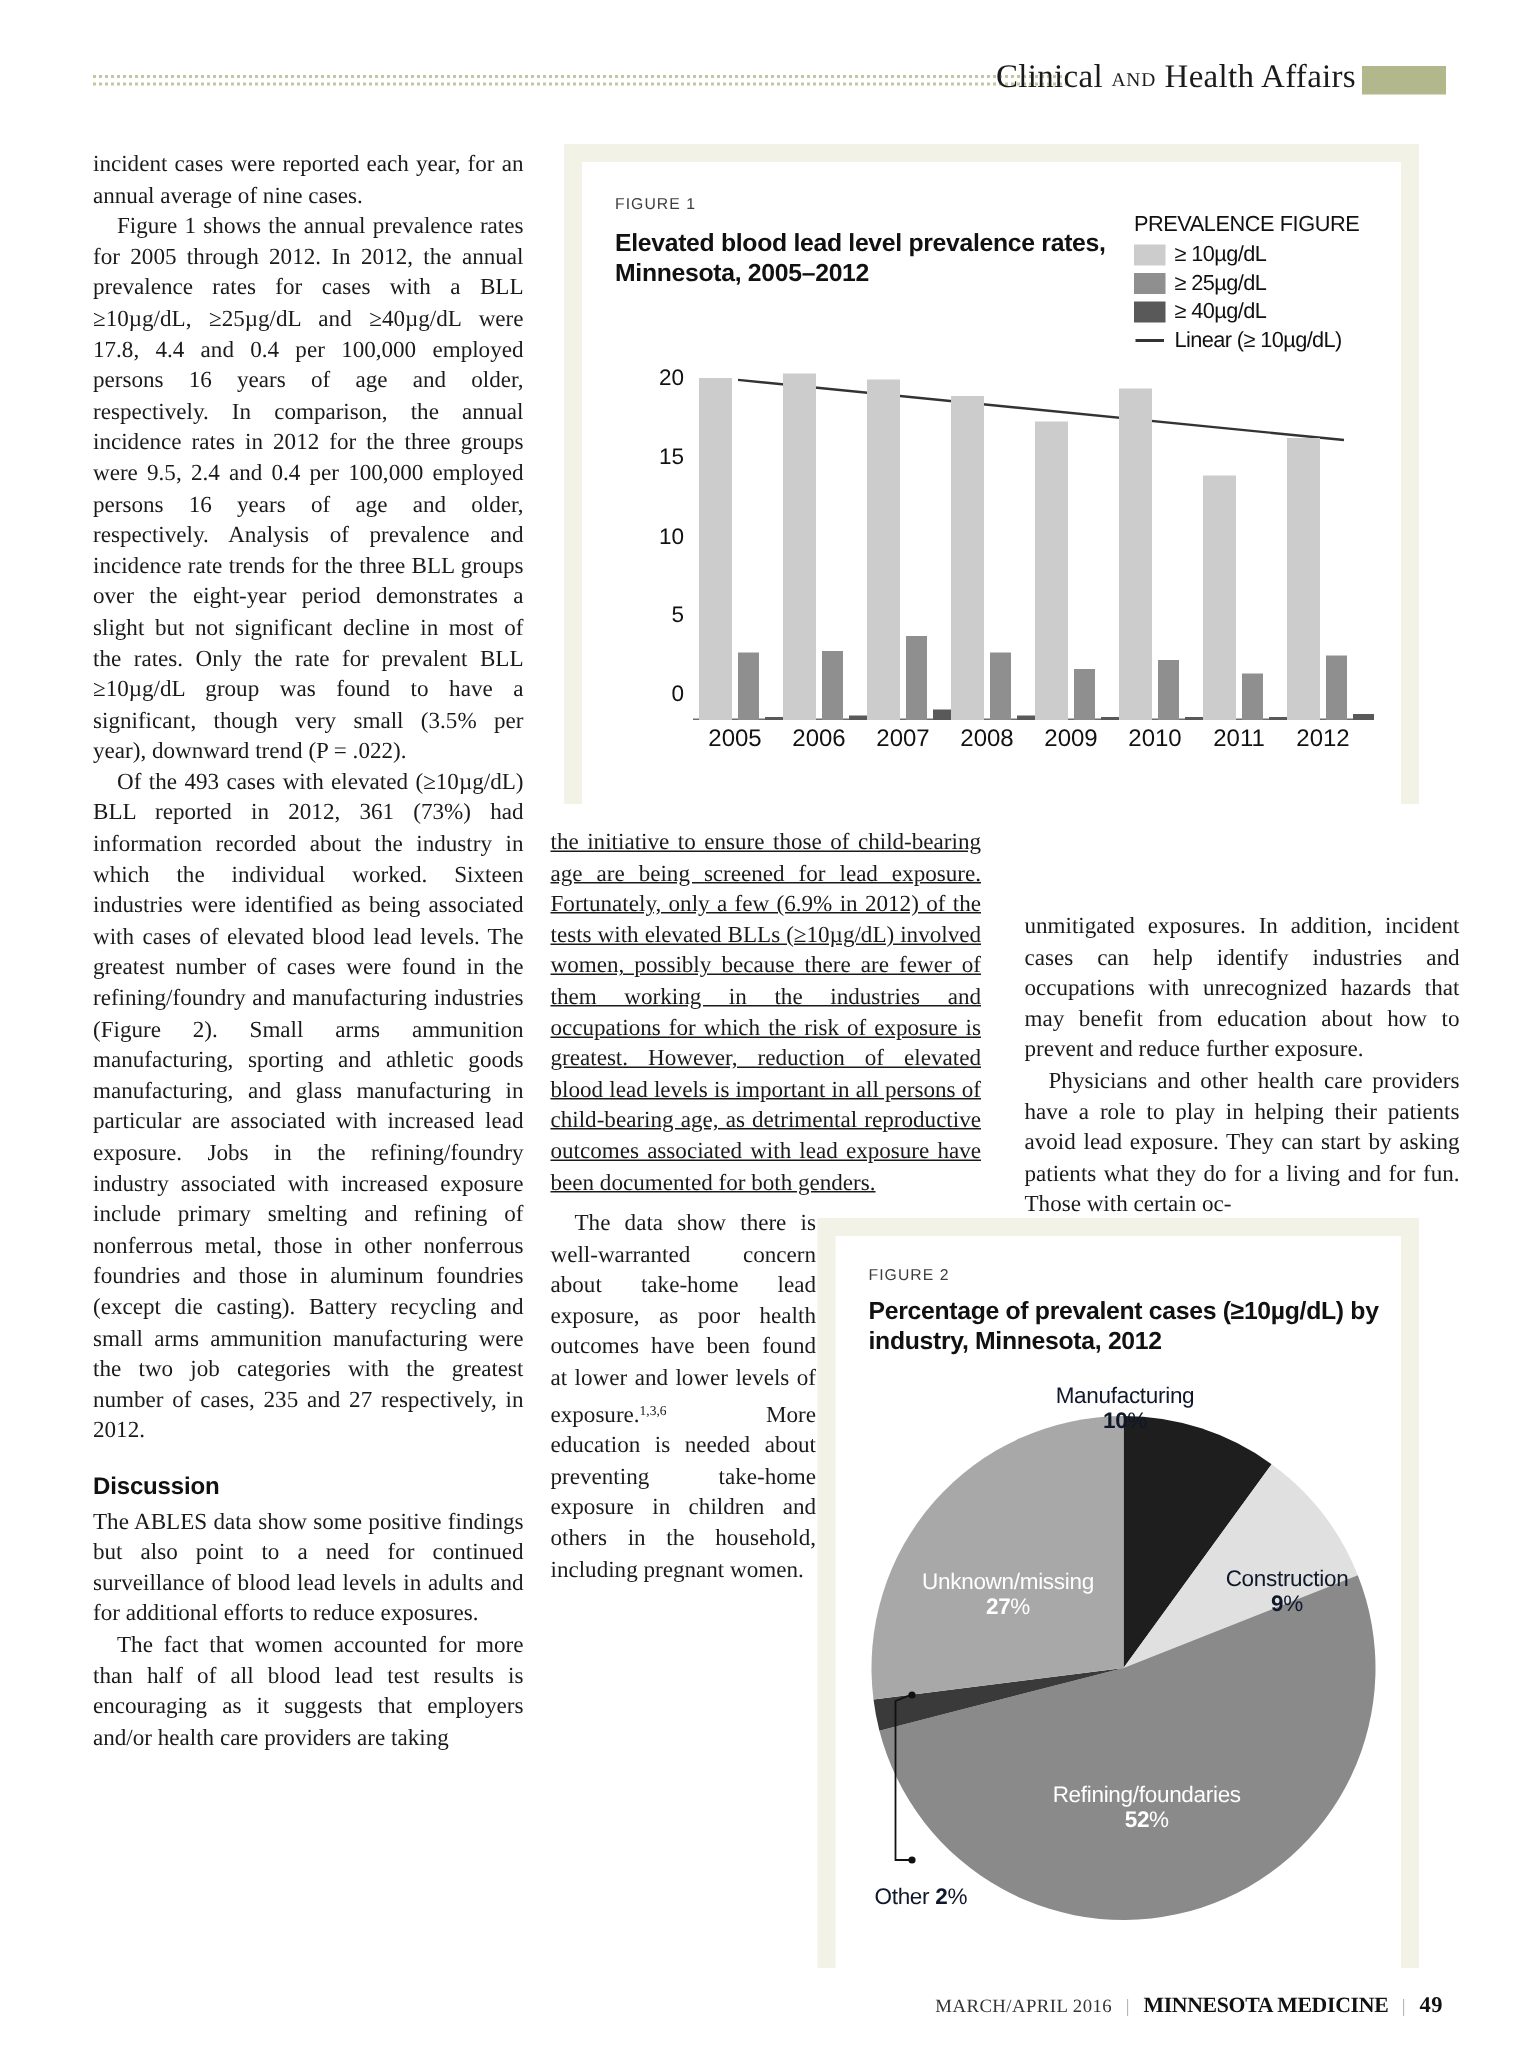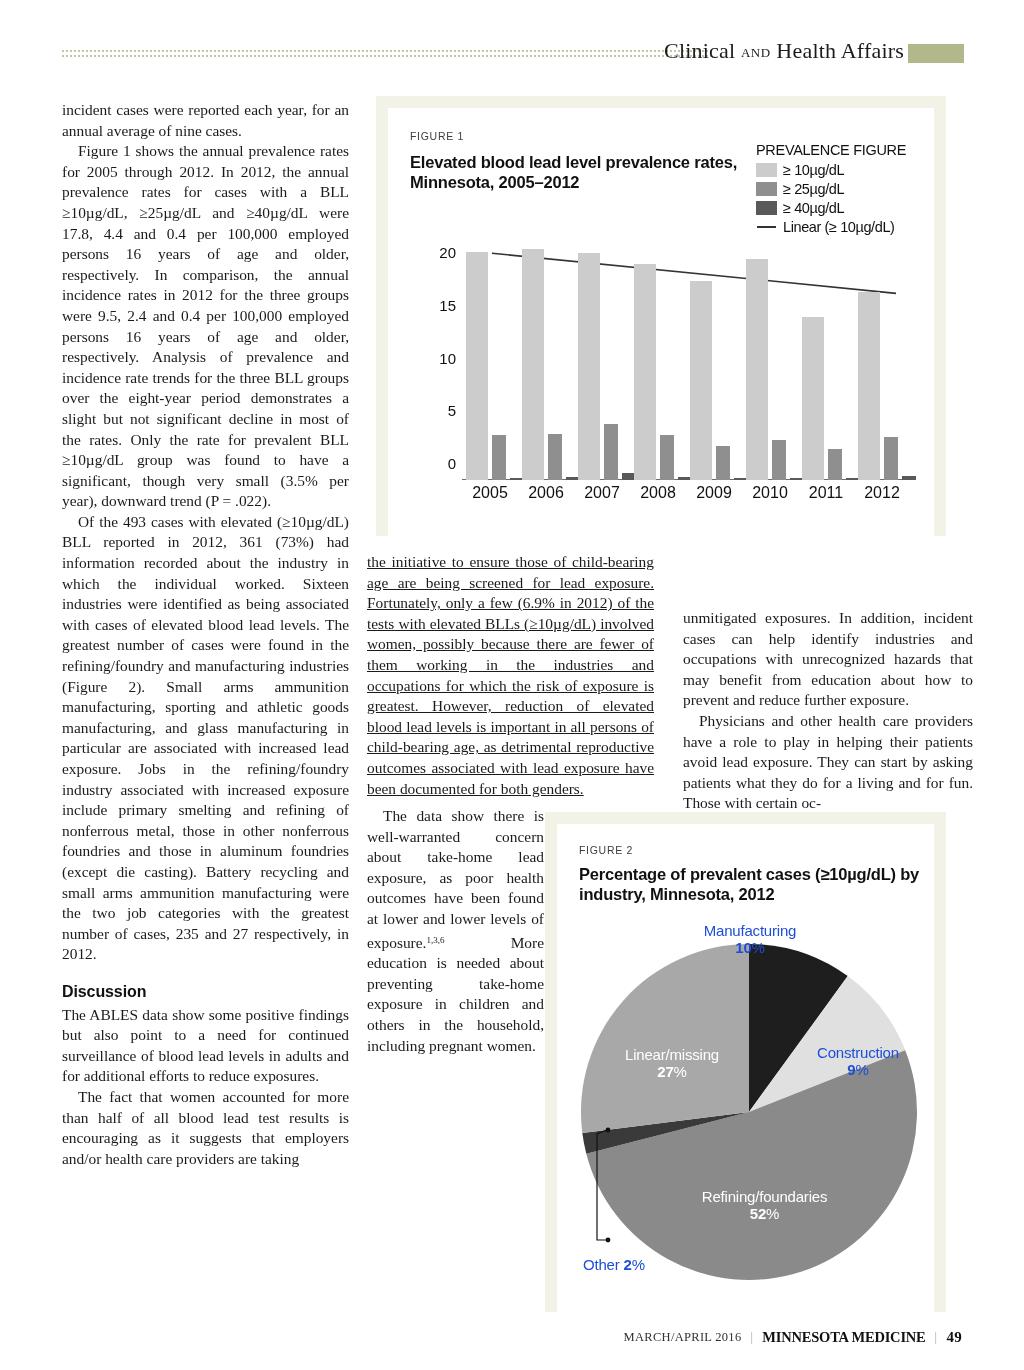--- a/index.html
+++ b/index.html
@@ -97,21 +97,21 @@
     font-family:"Liberation Sans",sans-serif;font-size:16px;color:#111;
   }
   .trend{position:absolute;left:0;top:0;width:100%;height:232px;overflow:visible;}
 
   
   #fig2{left:545px;top:812px;width:401px;height:500px;}
   #fig2 .figinner{left:12px;top:12px;width:377px;height:580px;}
   #fig2 .figlabel{position:absolute;left:22px;top:20px;}
   #fig2 .figtitle{position:absolute;left:22px;top:40px;width:350px;}
   .piewrap{position:absolute;left:20px;top:120px;width:345px;height:340px;}
-  .pielabel{position:absolute;font-family:"Liberation Sans",sans-serif;font-size:15px;color:#1d4ed8;white-space:nowrap;letter-spacing:-.2px;}
+  .pielabel{position:absolute;font-family:"Liberation Sans",sans-serif;font-size:15px;color:#0f172a;white-space:nowrap;letter-spacing:-.2px;}
   .pielabel .pct{font-weight:bold;}
   .pielabel.inside{color:#ffffff;}
   .pl-center{text-align:center;}
 
   
   .footer{
     position:absolute;right:62px;bottom:24px;
     font-family:Liberation Serif, serif;font-size:12.5px;color:#333;
     display:flex;align-items:center;gap:9px;letter-spacing:.3px;
   }
@@ -267,21 +267,21 @@
           <div>Manufacturing</div>
           <div><span class="pct">10</span>%</div>
         </div>
 
         <div class="pielabel pl-center" style="left:216px;top:100px;width:130px;">
           <div>Construction</div>
           <div><span class="pct">9</span>%</div>
         </div>
 
         <div class="pielabel inside pl-center" style="left:20px;top:102px;width:150px;">
-          <div>Linear/missing</div>
+          <div>Unknown/missing</div>
           <div><span class="pct">27</span>%</div>
         </div>
 
         <div class="pielabel inside pl-center" style="left:105px;top:244px;width:165px;">
           <div>Refining/foundaries</div>
           <div><span class="pct">52</span>%</div>
         </div>
 
         <div class="pielabel" style="left:6px;top:312px;">
           <span>Other</span>

